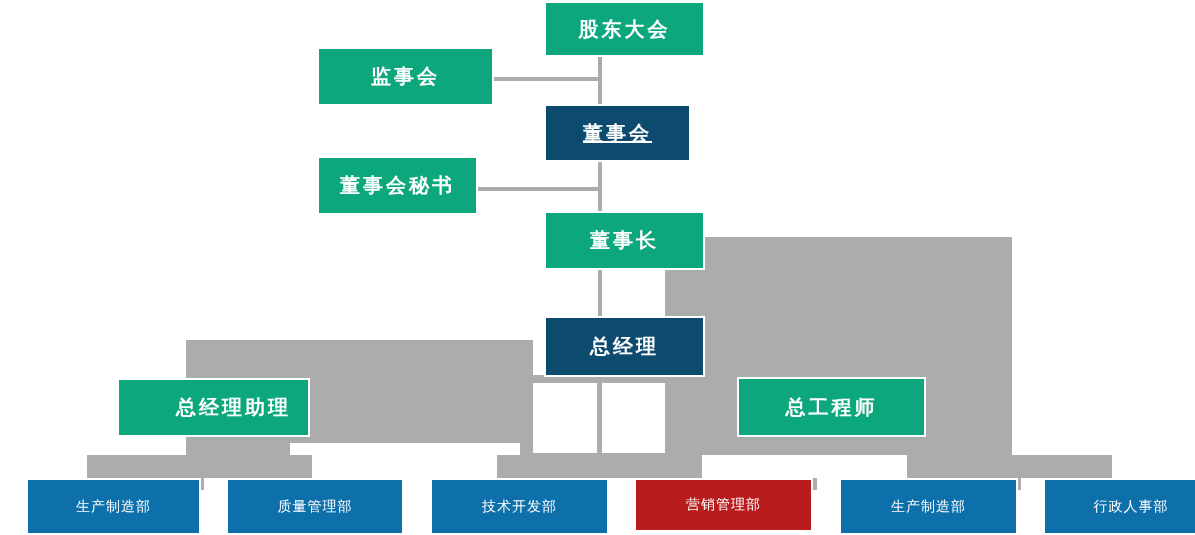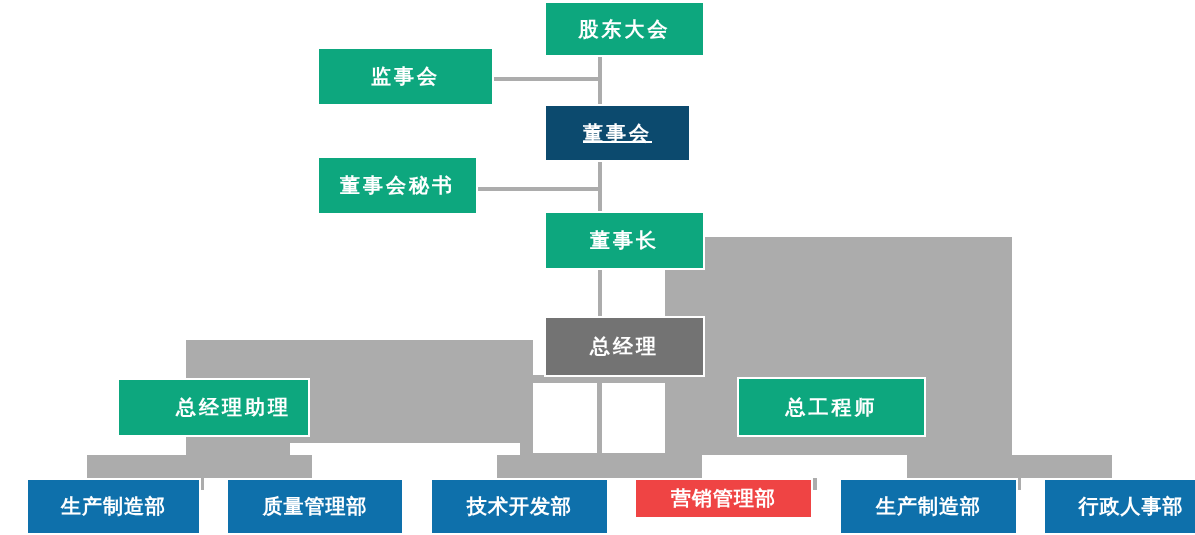--- a/index.html
+++ b/index.html
@@ -16,21 +16,21 @@
     position:absolute;
     display:flex;align-items:center;justify-content:center;
     color:#fff;
     outline:2px solid #fff;
     box-sizing:border-box;
     text-align:center;
     white-space:nowrap;
     margin-left:24px;
   }
   .node.green{font-size:20px;font-weight:bold;letter-spacing:3px;}
-  .node.blue{font-size:20px;font-weight:700;letter-spacing:1px;}
+  .node.blue{font-size:14px;font-weight:400;letter-spacing:1px;}
   .node .lbl{display:block;}
 </style>
 </head>
 <body>
 
 <div class="canvas">
   <div id="connector-layer">
       <div class="gray-rect" style="background: rgb(172, 172, 172); left: 598px; top: 57px; width: 4px; height: 49px;"></div>
       <div class="gray-rect" style="background: rgb(172, 172, 172); left: 598px; top: 162px; width: 4px; height: 52px;"></div>
       <div class="gray-rect" style="background: rgb(172, 172, 172); left: 598px; top: 269px; width: 4px; height: 50px;"></div>
@@ -63,39 +63,39 @@
       </div>
       <div class="node green" style="background: #0c4a6e; color: rgb(255, 255, 255); left: 522px; top: 106px; width: 143px; height: 54px; text-decoration: underline;">
         <span class="lbl">董事会</span>
       </div>
       <div class="node green" style="background: rgb(13, 167, 126); color: rgb(255, 255, 255); left: 295px; top: 158px; width: 157px; height: 55px;">
         <span class="lbl">董事会秘书</span>
       </div>
       <div class="node green" style="background: rgb(13, 167, 126); color: rgb(255, 255, 255); left: 522px; top: 213px; width: 157px; height: 55px;">
         <span class="lbl">董事长</span>
       </div>
-      <div class="node green" style="background: #737373; color: rgb(255, 255, 255); left: 522px; top: 318px; width: 157px; height: 57px;">
+      <div class="node green" style="background: #0c4a6e; color: rgb(255, 255, 255); left: 522px; top: 318px; width: 157px; height: 57px;">
         <span class="lbl">总经理</span>
       </div>
       <div class="node green" style="background: rgb(13, 167, 126); color: rgb(255, 255, 255); left: 95px; top: 380px; width: 189px; height: 55px; padding-left: 40px;">
         <span class="lbl">总经理助理</span>
       </div>
       <div class="node green" style="background: rgb(13, 167, 126); color: rgb(255, 255, 255); left: 715px; top: 379px; width: 185px; height: 56px;">
         <span class="lbl">总工程师</span>
       </div>
       <div class="node blue" style="background: rgb(14, 112, 171); color: rgb(255, 255, 255); left: 4px; top: 480px; width: 171px; height: 53px;">
         <span class="lbl">生产制造部</span>
       </div>
       <div class="node blue" style="background: rgb(14, 112, 171); color: rgb(255, 255, 255); left: 204px; top: 480px; width: 174px; height: 53px;">
         <span class="lbl">质量管理部</span>
       </div>
       <div class="node blue" style="background: rgb(14, 112, 171); color: rgb(255, 255, 255); left: 408px; top: 480px; width: 175px; height: 53px;">
         <span class="lbl">技术开发部</span>
       </div>
-      <div class="node blue" style="background: #ef4444; color: rgb(255, 255, 255); left: 612px; top: 480px; width: 175px; height: 37px;">
+      <div class="node blue" style="background: #b91c1c; color: rgb(255, 255, 255); left: 612px; top: 480px; width: 175px; height: 50px;">
         <span class="lbl">营销管理部</span>
       </div>
       <div class="node blue" style="background: rgb(14, 112, 171); color: rgb(255, 255, 255); left: 817px; top: 480px; width: 175px; height: 53px;">
         <span class="lbl">生产制造部</span>
       </div>
       <div class="node blue" style="background: rgb(14, 112, 171); color: rgb(255, 255, 255); left: 1021px; top: 480px; width: 172px; height: 53px;">
         <span class="lbl">行政人事部</span>
       </div>
     </div>
 </div>

